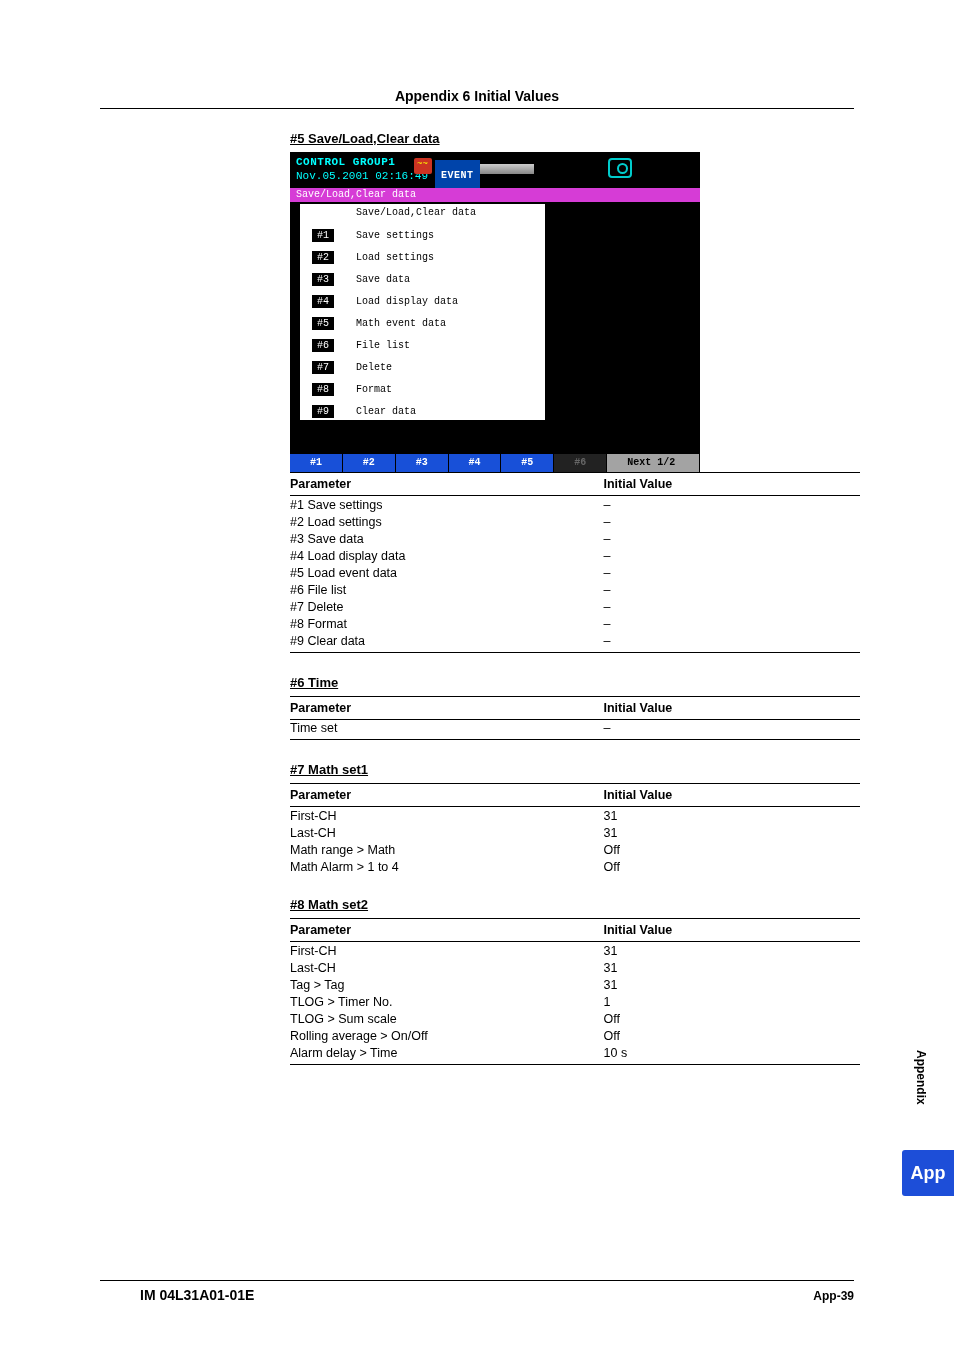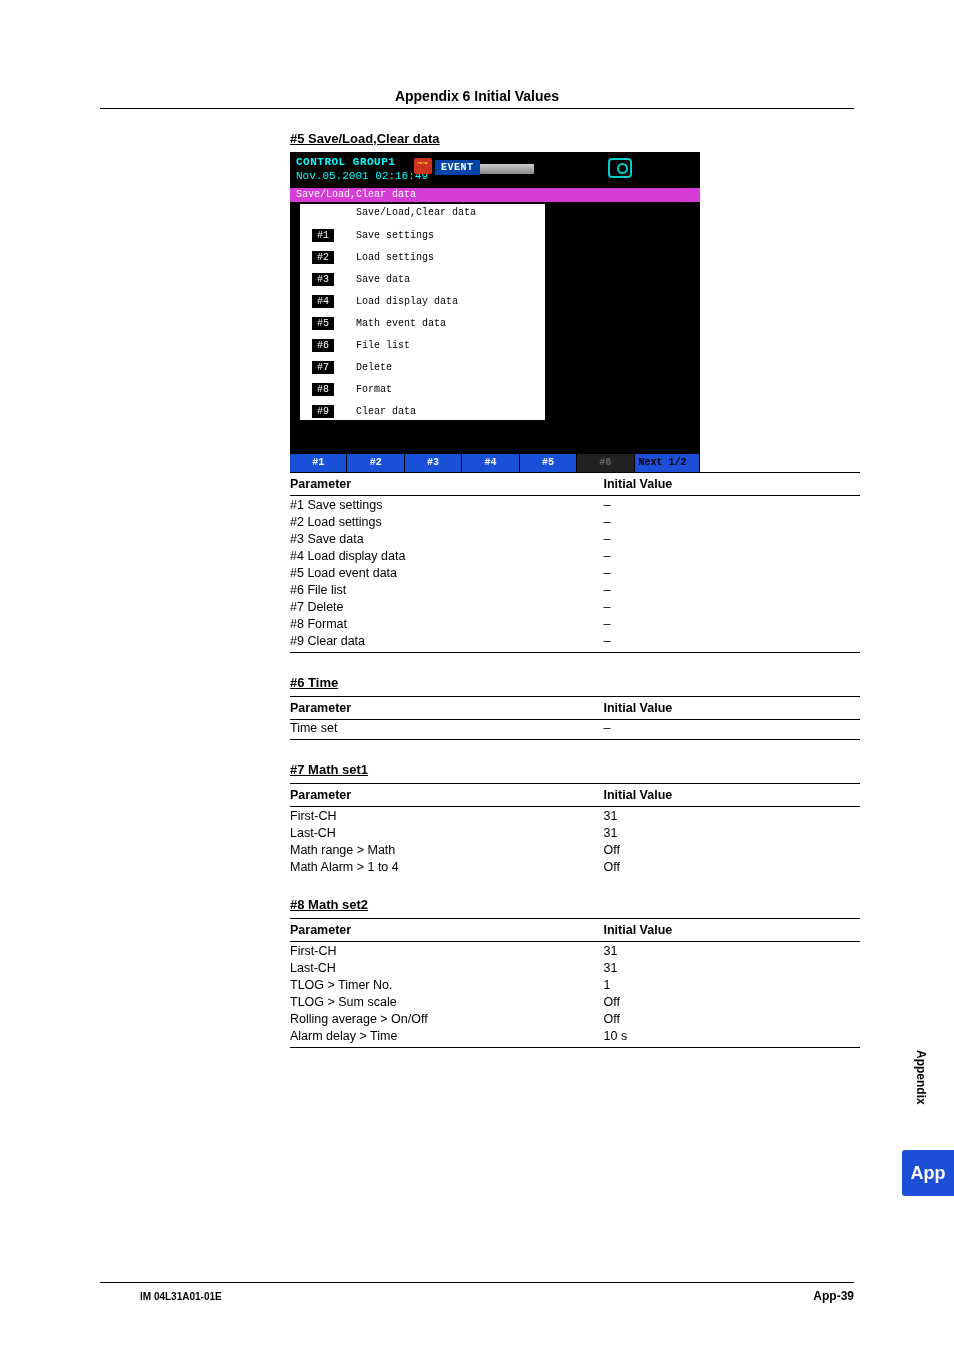--- a/index.html
+++ b/index.html
@@ -64,21 +64,21 @@
     color: #0ff;
     font-size: 11px;
   }
   .shot .event-pill {
     position: absolute;
     left: 145px; top: 8px;
     background: #0044aa;
     color: #fff;
     font-size: 10px;
     font-weight: bold;
-    padding: 2px 6px;
+    padding: 10px 6px;
     letter-spacing: .5px;
   }
   .shot .event-bar {
     position: absolute;
     left: 190px; top: 12px;
     width: 54px; height: 10px;
     background: linear-gradient(#ccc,#888);
   }
   .shot .icon1 {
     position: absolute;
@@ -158,21 +158,21 @@
   .shot .soft div {
     flex: 1;
     text-align: center;
     font-size: 10px;
     font-weight: bold;
     line-height: 18px;
     border-right: 1px solid #000;
   }
   .shot .soft .blue { background: #1850d8; color:#fff; }
   .shot .soft .dark { background: #222; color:#666; }
-  .shot .soft .gray { background: #1d4ed8; color:#000; padding:0 4px; text-align:left;}
+  .shot .soft .gray { background: #a3a3a3; color:#000; padding:0 20px; text-align:left;}
 
   table.ptable {
     width: 100%;
     border-collapse: collapse;
     font-size: 12.5px;
   }
   table.ptable th {
     text-align: left;
     font-weight: bold;
     border-top: 1.2px solid #000;
@@ -218,21 +218,21 @@
   .footer {
     position: absolute;
     left: 100px; right: 100px;
     bottom: 48px;
     border-top: 1.2px solid #000;
     padding-top: 6px;
     display: flex;
     justify-content: space-between;
     align-items: baseline;
   }
-  .footer .doc { font-size: 10px; font-weight: bold; padding-left: 40px;}
+  .footer .doc { font-size: 14px; font-weight: bold; padding-left: 40px;}
   .footer .pg { font-size: 12px; font-weight: bold;}
 </style>
 </head>
 <body>
 
 <div class="page">
   <div class="header-right">Appendix 6  Initial Values</div>
 
   <div class="content" id="content-root">
       <div class="sec-title">#5 Save/Load,Clear data</div>
@@ -388,20 +388,24 @@
     </tr>
     <tr>
       <td>First-CH</td>
       <td>31</td>
     </tr>
           <tr>
       <td>Last-CH</td>
       <td>31</td>
     </tr>
           <tr>
+      <td>Tag &gt; Tag</td>
+      <td>31</td>
+    </tr>
+          <tr>
       <td>TLOG &gt; Timer No.</td>
       <td>1</td>
     </tr>
           <tr>
       <td>TLOG &gt; Sum scale</td>
       <td>Off</td>
     </tr>
           <tr>
       <td>Rolling average &gt; On/Off</td>
       <td>Off</td>

